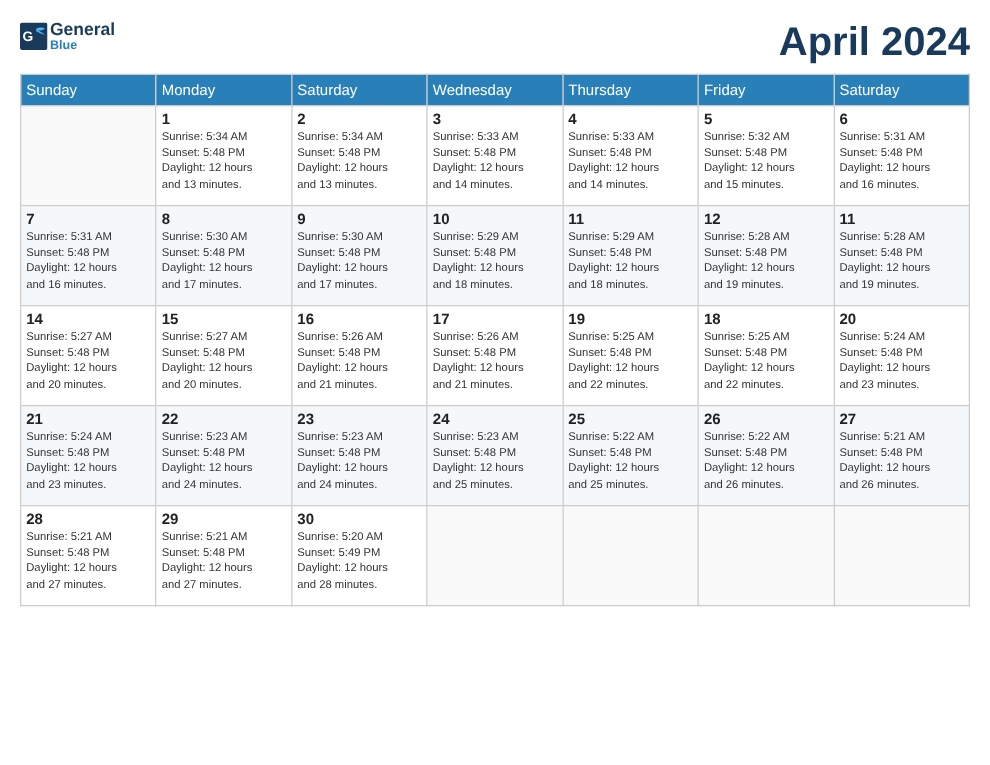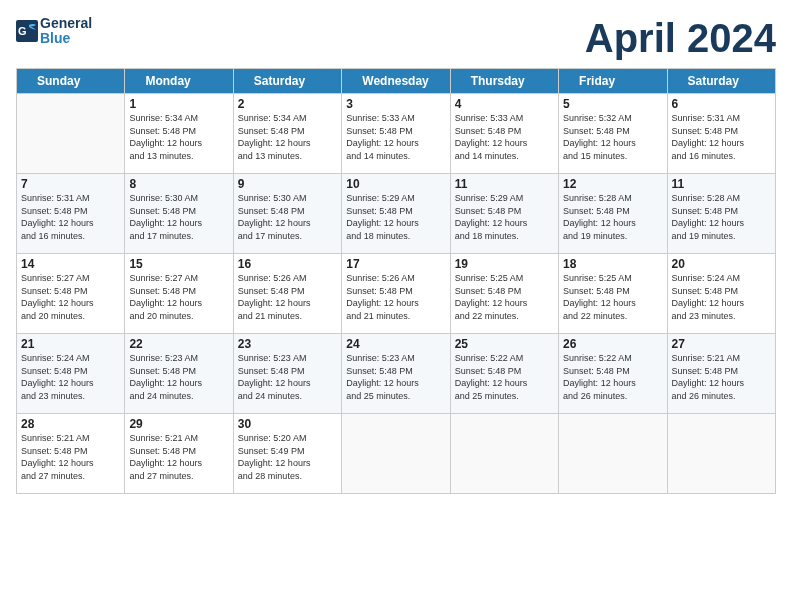--- a/index.html
+++ b/index.html
@@ -24,40 +24,40 @@
     }
     .logo {
       display: flex;
       flex-direction: column;
       align-items: flex-start;
     }
     .title-block {
       text-align: right;
     }
     .calendar-title {
-      font-size: 40px;
+      font-size: 32px;
       font-weight: bold;
       color: #1a3a5c;
       line-height: 1.1;
     }
     .calendar-subtitle {
       font-size: 14px;
       color: #333;
     }
     .calendar-table {
       width: 100%;
       border-collapse: collapse;
       table-layout: fixed;
     }
     .calendar-table th {
       background: #2980b9;
       color: #fff;
       font-size: 12px;
-      font-weight: bold;
-      padding: 5px 20px;
+      font-weight: normal;
+      padding: 5px 4px;
       text-align: left;
       border: 1px solid #ccc;
     }
     .calendar-table td {
       border: 1px solid #ccc;
       vertical-align: top;
       padding: 3px 4px;
       font-size: 9.5px;
       color: #222;
       height: 80px;
@@ -96,21 +96,21 @@
         <svg width="22" height="22" viewBox="0 0 22 22">
           <rect x="0" y="0" width="22" height="22" fill="#1a3a5c" rx="2"></rect>
           <text x="2" y="15" font-size="11" font-weight="bold" fill="white" font-family="Arial">G</text>
 
           <path d="M13 5 Q17 3 20 5 Q17 7 14 6 Q18 8 20 10 Q16 9 13 7 Z" fill="#4db8ff"></path>
         </svg>
         <div>
           <div style="font-size:14px; font-weight:bold; color:#1a3a5c; line-height:1.1;">
             <span>General</span>
           </div>
-          <div style="font-size:14px; font-weight:bold; color:#2980b9; line-height:1.1;">
+          <div style="font-size:10px; font-weight:bold; color:#2980b9; line-height:1.1;">
             <span>Blue</span>
           </div>
         </div>
       </div>
     </div>
     <div class="title-block">
       <div class="calendar-title">April 2024</div>
     </div>
   </div>
 

